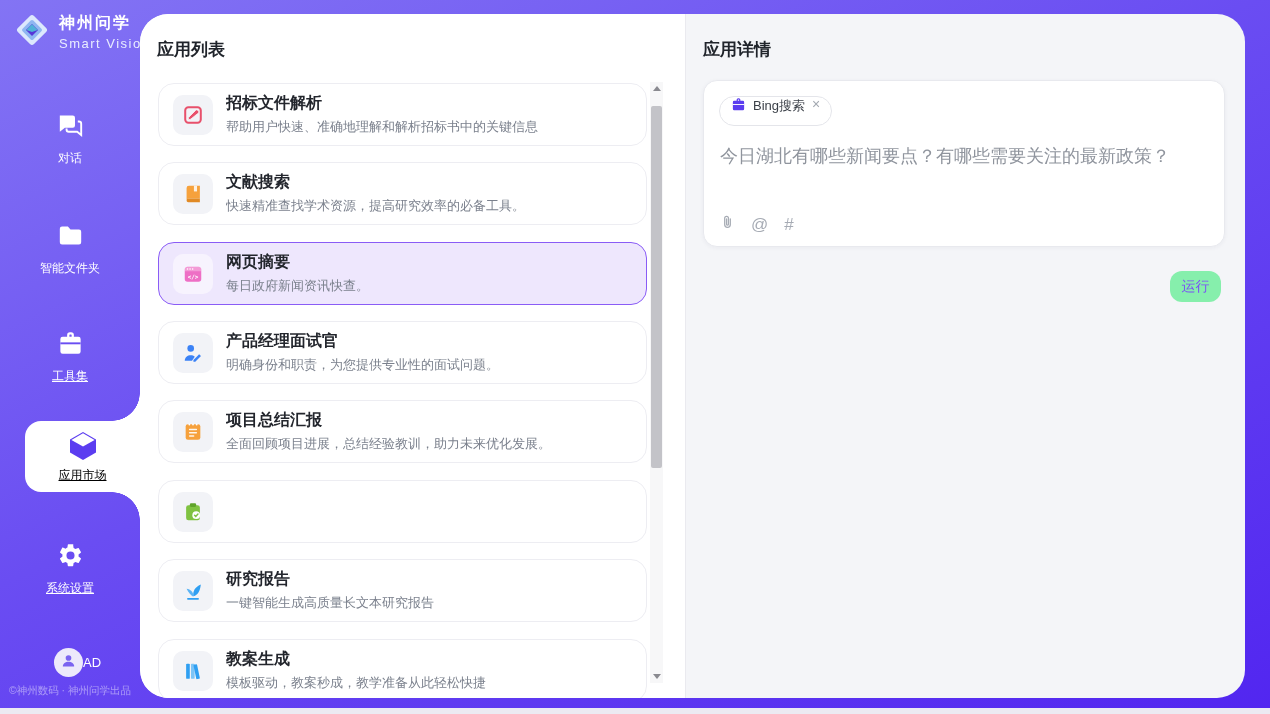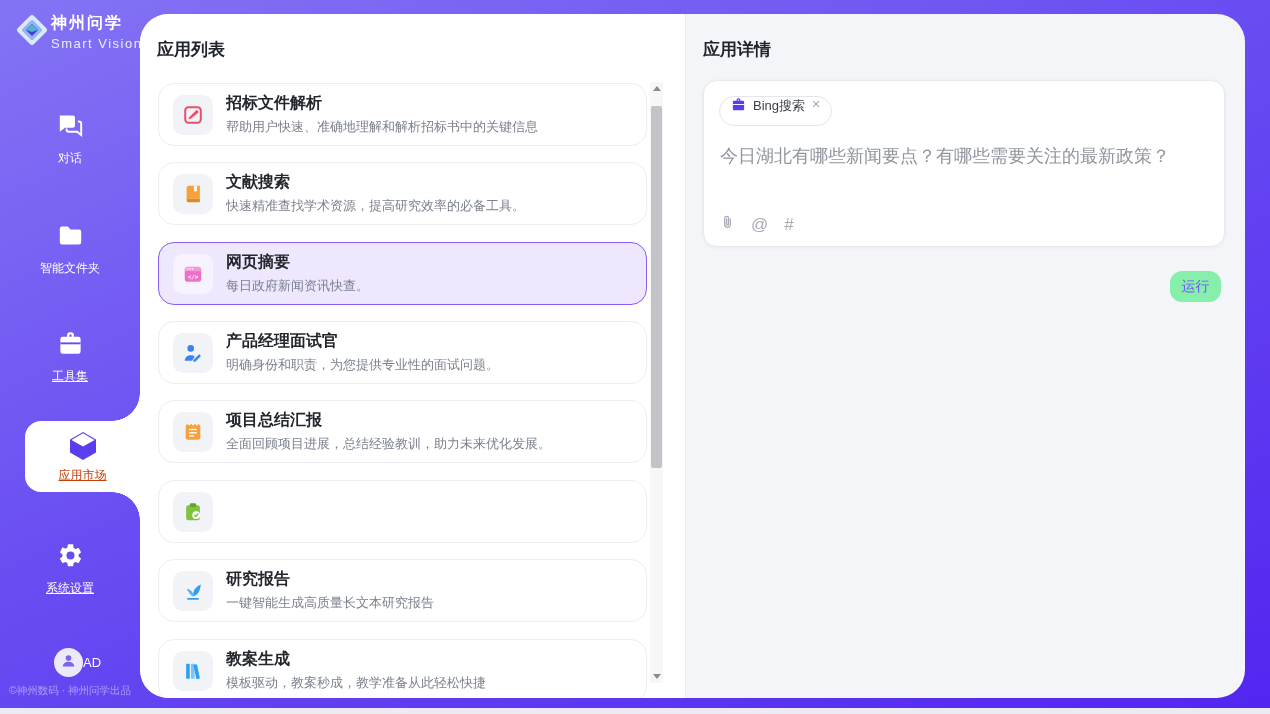--- a/index.html
+++ b/index.html
@@ -62,21 +62,21 @@
   .tag-close{font-size:14px;color:#a2a8b0;line-height:1;cursor:pointer}
   .prompt{position:absolute;left:16px;top:62px;right:16px;font-size:18px;color:#8f949d;line-height:1.5;cursor:text}
   .attach-row{position:absolute;left:16px;bottom:11px;display:flex;align-items:center;gap:16px}
   .attach-glyph{font-size:17px;color:#a6abb4;line-height:1;cursor:pointer}
   .run-btn{
     position:absolute;right:24px;top:257px;width:51px;height:31px;
     background:#86efac;color:#7a52f6;font-size:14px;border:none;border-radius:12px;
     display:flex;align-items:center;justify-content:center;cursor:pointer;
   }
   
-  .logo{position:absolute;left:13px;top:11px;display:flex;align-items:center;gap:0}
+  .logo{position:absolute;left:13px;top:11px;display:flex;align-items:center;gap:8px}
   .logo-text{display:flex;flex-direction:column}
   .logo-name{font-size:16px;font-weight:bold;color:#fff;letter-spacing:2px}
   .logo-sub{font-size:13px;color:#e9edff;letter-spacing:1.5px;margin-top:2px}
   .nav-item{
     position:absolute;left:0;width:140px;display:flex;flex-direction:column;
     align-items:center;color:#fff;cursor:pointer;
   }
   .nav-label{font-size:12px;margin-top:7px;color:#fff}
   .underlined .nav-label{text-decoration:underline}
   .nav-chat{top:112px}.nav-folder{top:222px}.nav-tools{top:330px}.nav-settings{top:542px}
@@ -86,21 +86,21 @@
     justify-content:center;cursor:pointer;
   }
   .active-tab::before{
     content:"";position:absolute;right:0;top:-28px;width:28px;height:28px;
     background:radial-gradient(circle at 0 0,rgba(0,0,0,0) 27.5px,#fff 28px);
   }
   .active-tab::after{
     content:"";position:absolute;right:0;bottom:-28px;width:28px;height:28px;
     background:radial-gradient(circle at 0 100%,rgba(0,0,0,0) 27.5px,#fff 28px);
   }
-  .active-tab .nav-label{color:#c2410c;text-decoration:underline;margin-top:0}
+  .active-tab .nav-label{color:#000000;text-decoration:underline;margin-top:0}
   .user-row{position:absolute;left:54px;top:648px;display:flex;align-items:center;cursor:pointer}
   .avatar{width:29px;height:29px;border-radius:50%;background:#ece9fb;display:flex;align-items:center;justify-content:center}
   .user-name{color:#fff;font-size:13px}
   .copyright{position:absolute;left:0;top:684px;width:140px;text-align:center;font-size:10.5px;color:rgba(255,255,255,.45);white-space:nowrap}
 </style>
 </head>
 <body>
 
 <div class="frame">
 

